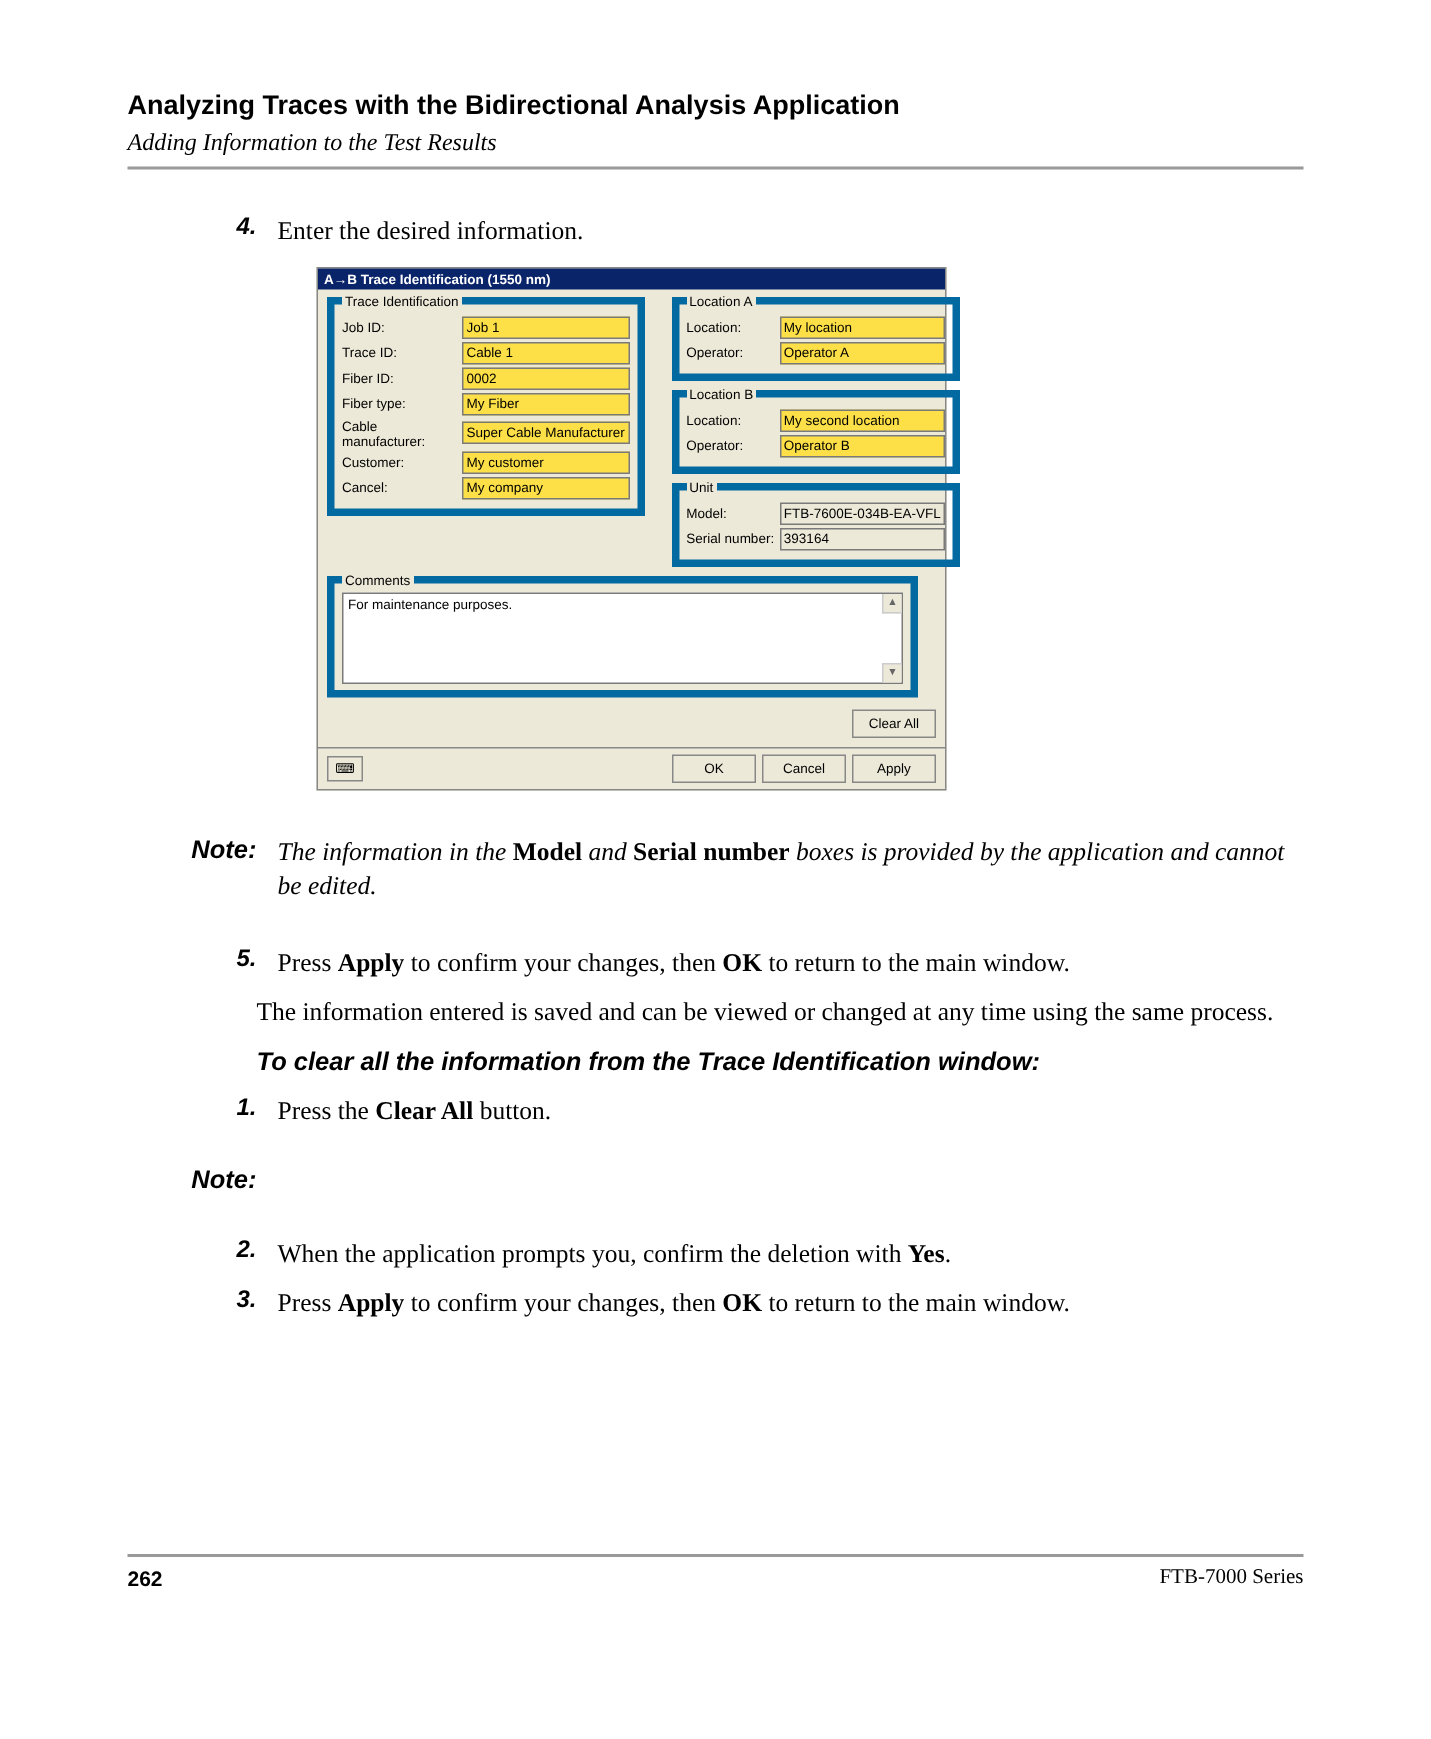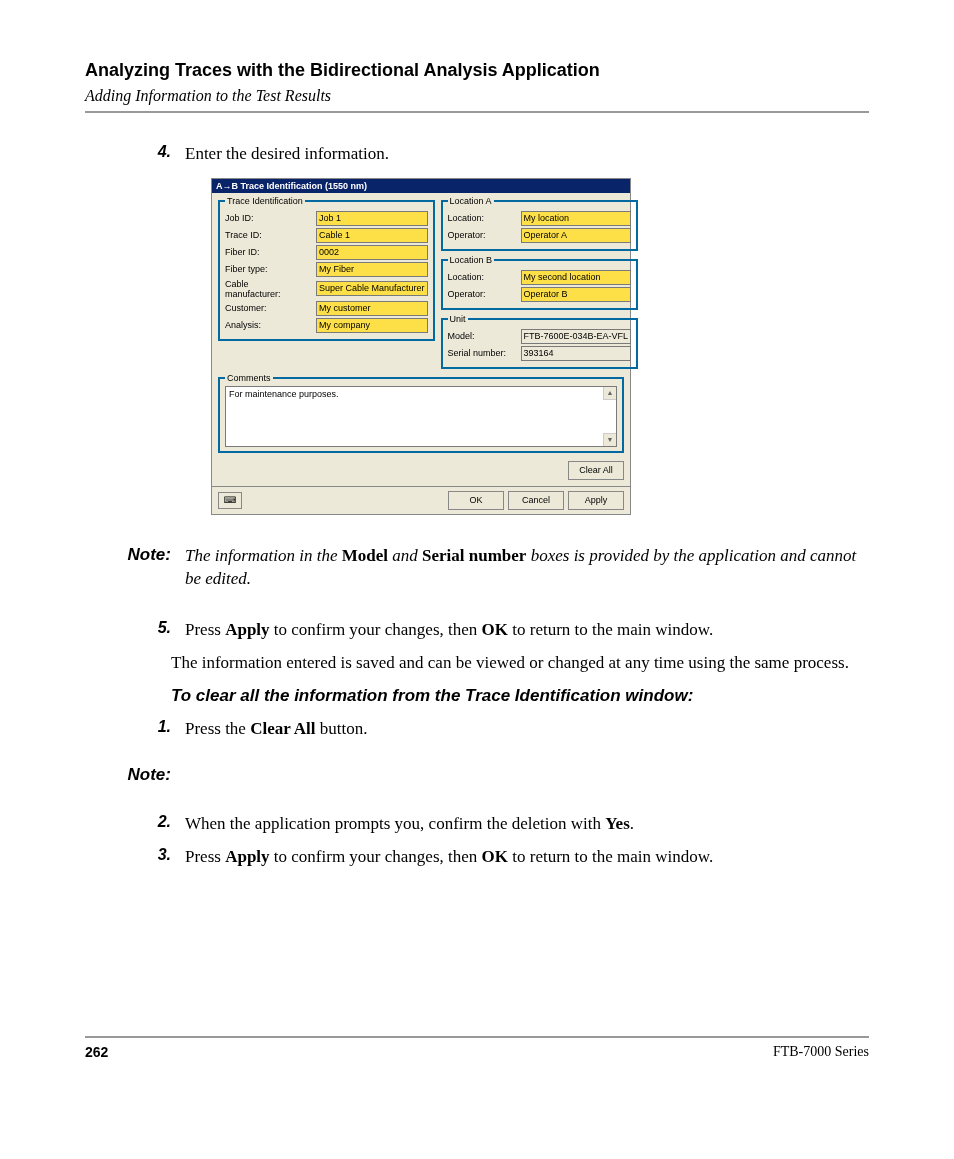--- a/index.html
+++ b/index.html
@@ -56,26 +56,26 @@
     color: #fff;
     padding: 2px 4px;
     font-weight: bold;
     font-size: 9px;
   }
   .dlg-body { padding: 3px 6px 4px 6px; }
   .cols { display: flex; gap: 6px; }
   .col-left { flex: 1; }
   .col-right { flex: 1; }
   fieldset {
-    border: 2px solid #0369a1;
-    margin: 0 0 4px 0;
+    border: 5px solid #0369a1;
+    margin: 0 12px 4px 0;
     padding: 3px 5px 4px 5px;
   }
   legend { padding: 0 2px; font-size: 9px; }
-  .frow { display: flex; align-items: center; margin: 2px 0; gap: 11px; }
+  .frow { display: flex; align-items: center; margin: 2px 0; }
   .flabel { width: 80px; font-size: 9px; }
   .flabel2 { width: 62px; font-size: 9px; }
   .finput {
     flex: 1;
     border: 1px solid #7a7a7a;
     background: #fde047;
     height: 13px;
     padding: 0 2px;
     font-size: 9px;
     line-height: 13px;
@@ -170,21 +170,21 @@
                 </div>
               <div class="frow">
                   <div class="flabel">Cable manufacturer:</div>
                   <div class="finput">Super Cable Manufacturer</div>
                 </div>
               <div class="frow">
                   <div class="flabel">Customer:</div>
                   <div class="finput">My customer</div>
                 </div>
               <div class="frow">
-                  <div class="flabel">Analysis:</div>
+                  <div class="flabel">Cancel:</div>
                   <div class="finput">My company</div>
                 </div>
             </fieldset>
           </div>
           <div class="col-right">
             <fieldset>
               <legend>Location A</legend>
               <div class="frow">
                   <div class="flabel2">Location:</div>
                   <div class="finput">My location</div>

